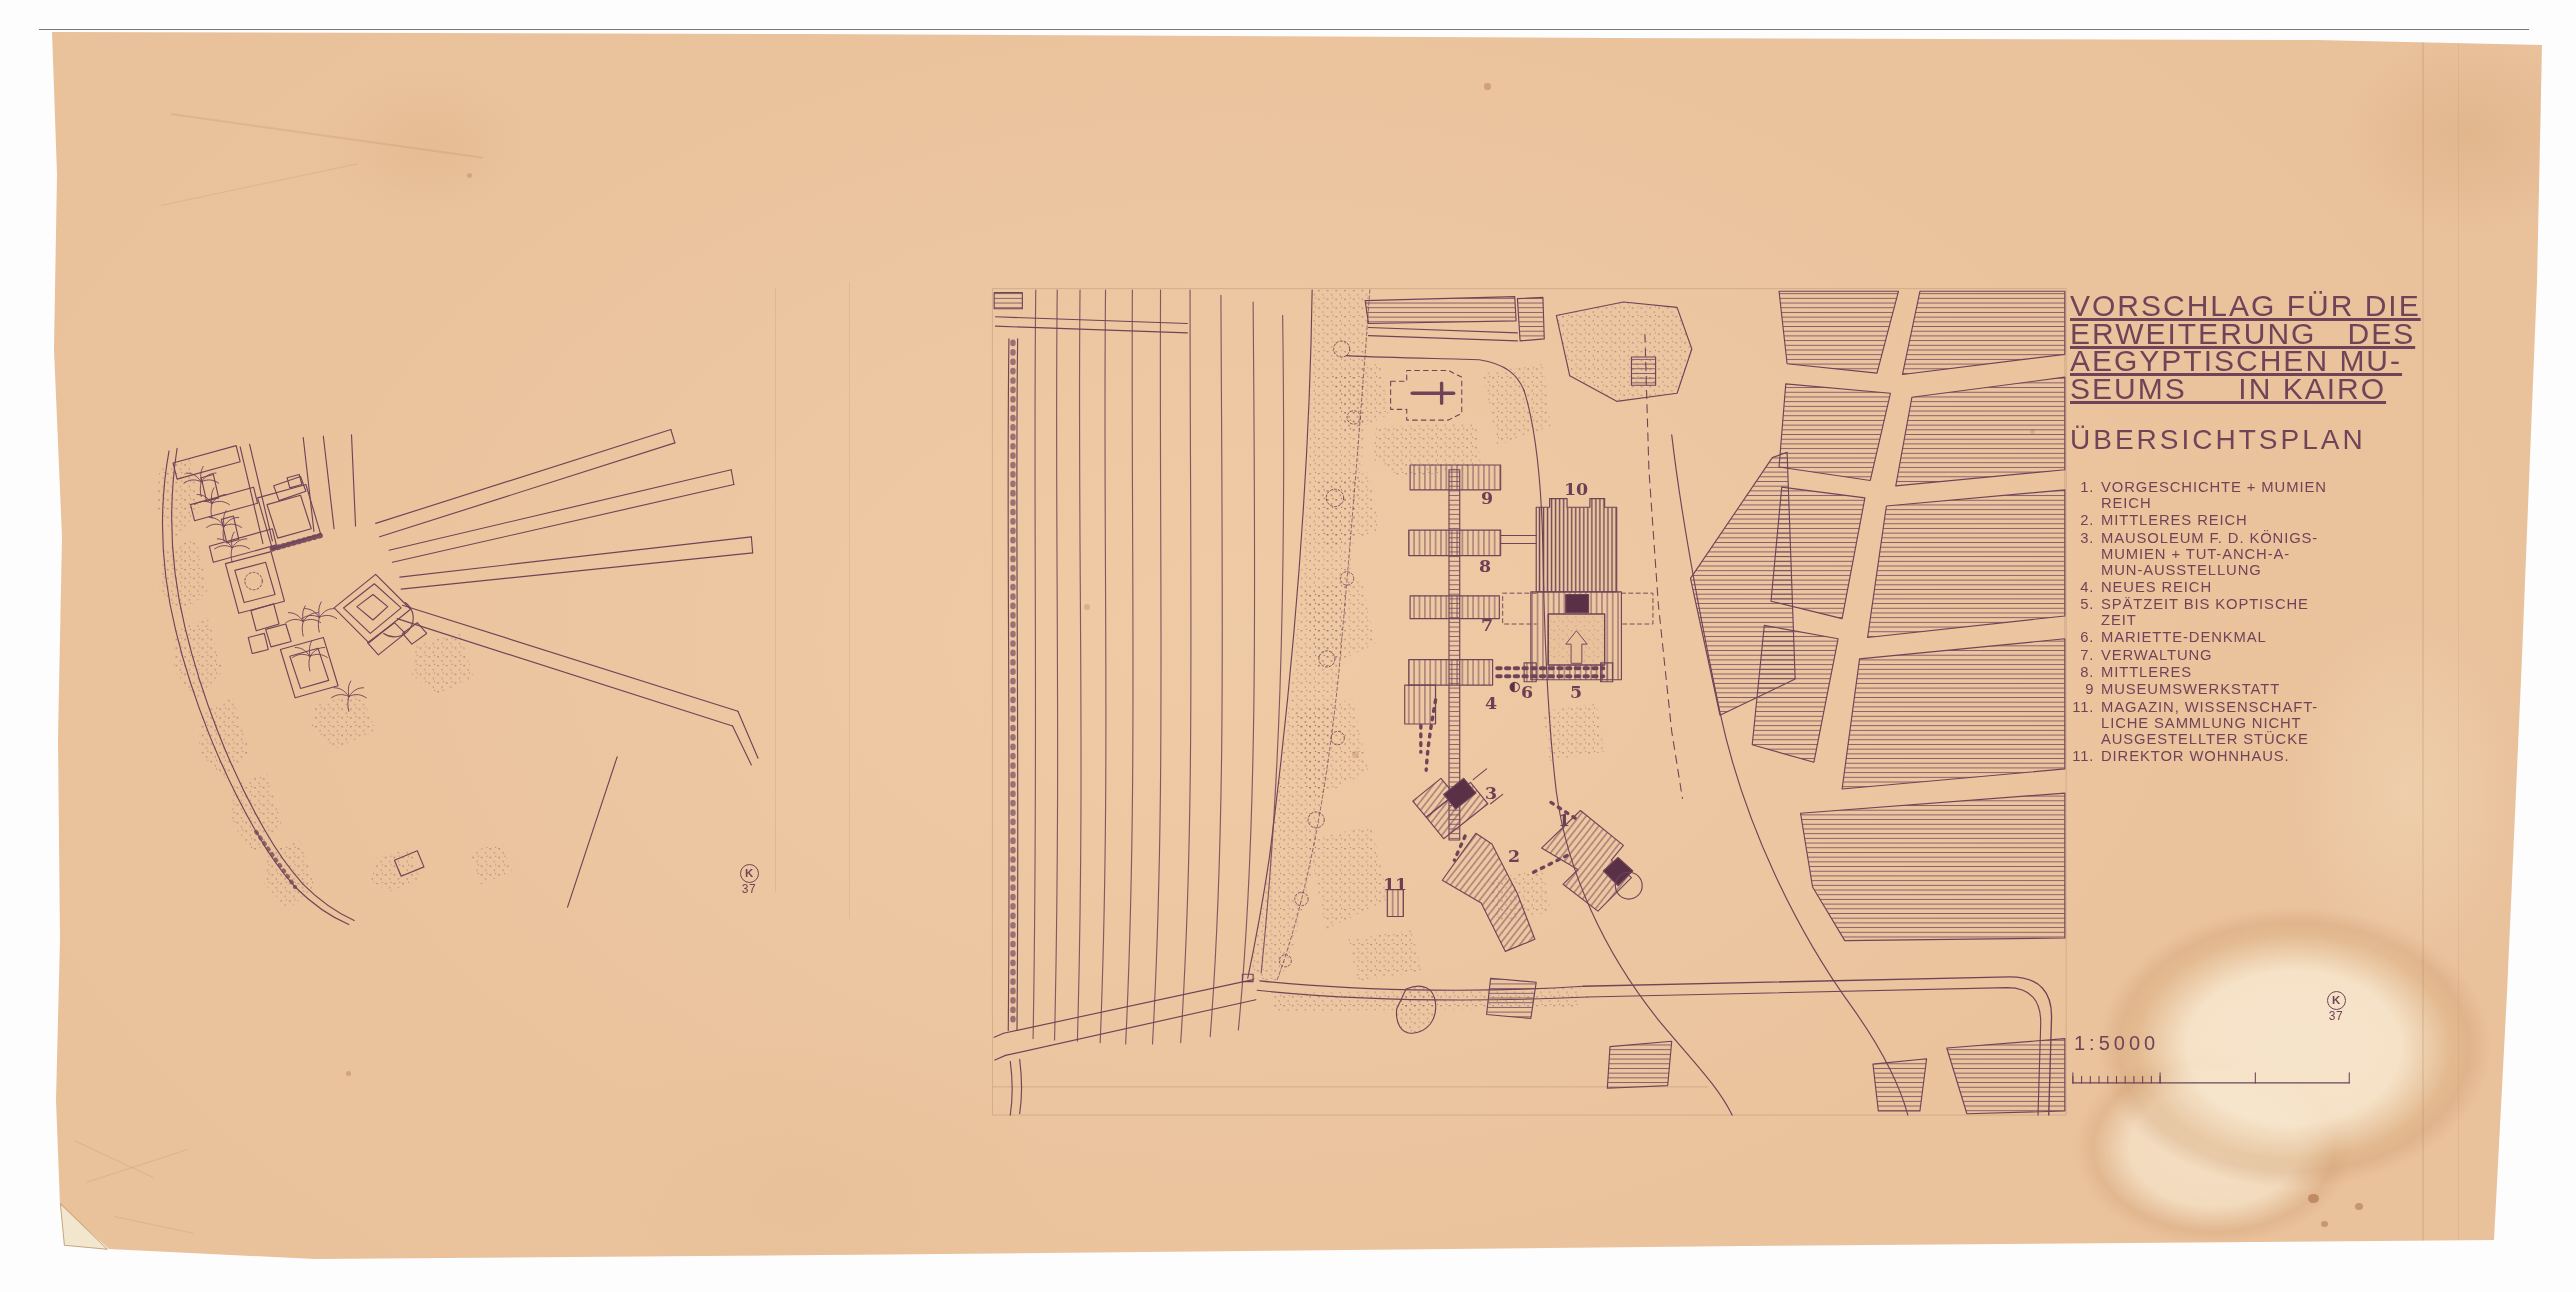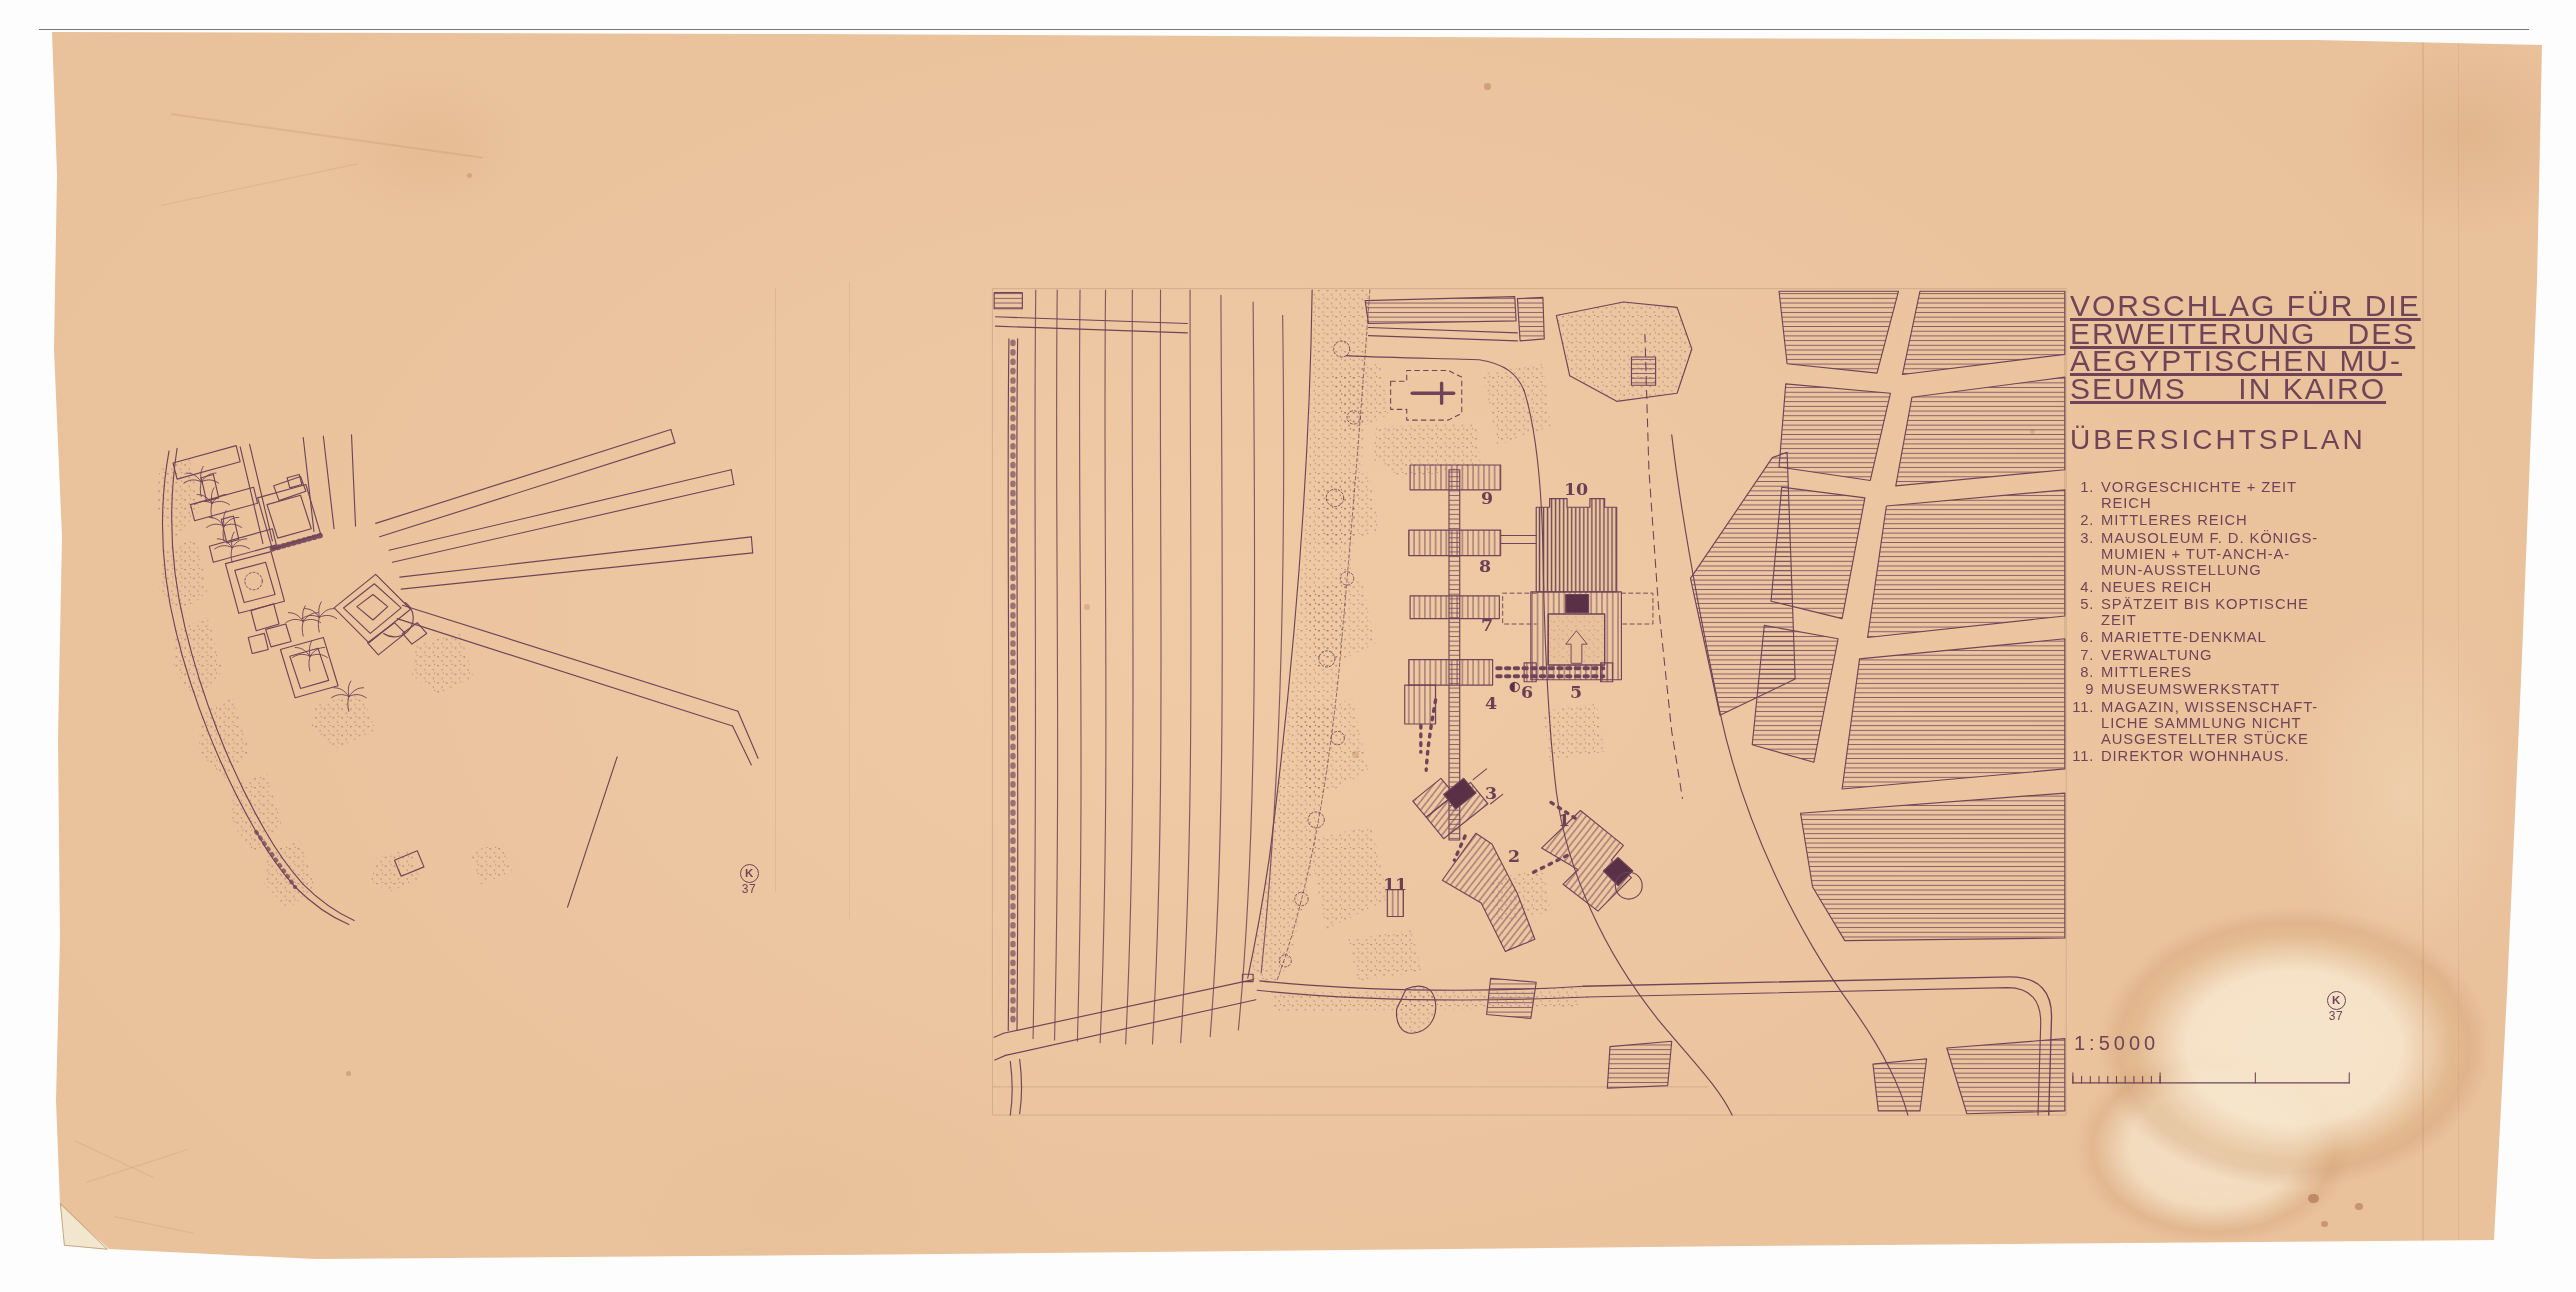--- a/index.html
+++ b/index.html
@@ -327,21 +327,21 @@
   <div class="title-line">ERWEITERUNG   DES</div>
   <div class="title-line">AEGYPTISCHEN MU-</div>
   <div class="title-line">SEUMS     IN KAIRO</div>
   <div class="subtitle">ÜBERSICHTSPLAN</div>
 </div>
 
 <div class="legend">
 
     <div class="legend-row">
       <span class="legend-num">1.</span>
-      <span class="legend-text">VORGESCHICHTE + ZEIT
+      <span class="legend-text">VORGESCHICHTE + MUMIEN
 REICH</span>
     </div>
 
     <div class="legend-row">
       <span class="legend-num">2.</span>
       <span class="legend-text">MITTLERES REICH</span>
     </div>
 
     <div class="legend-row">
       <span class="legend-num">3.</span>

